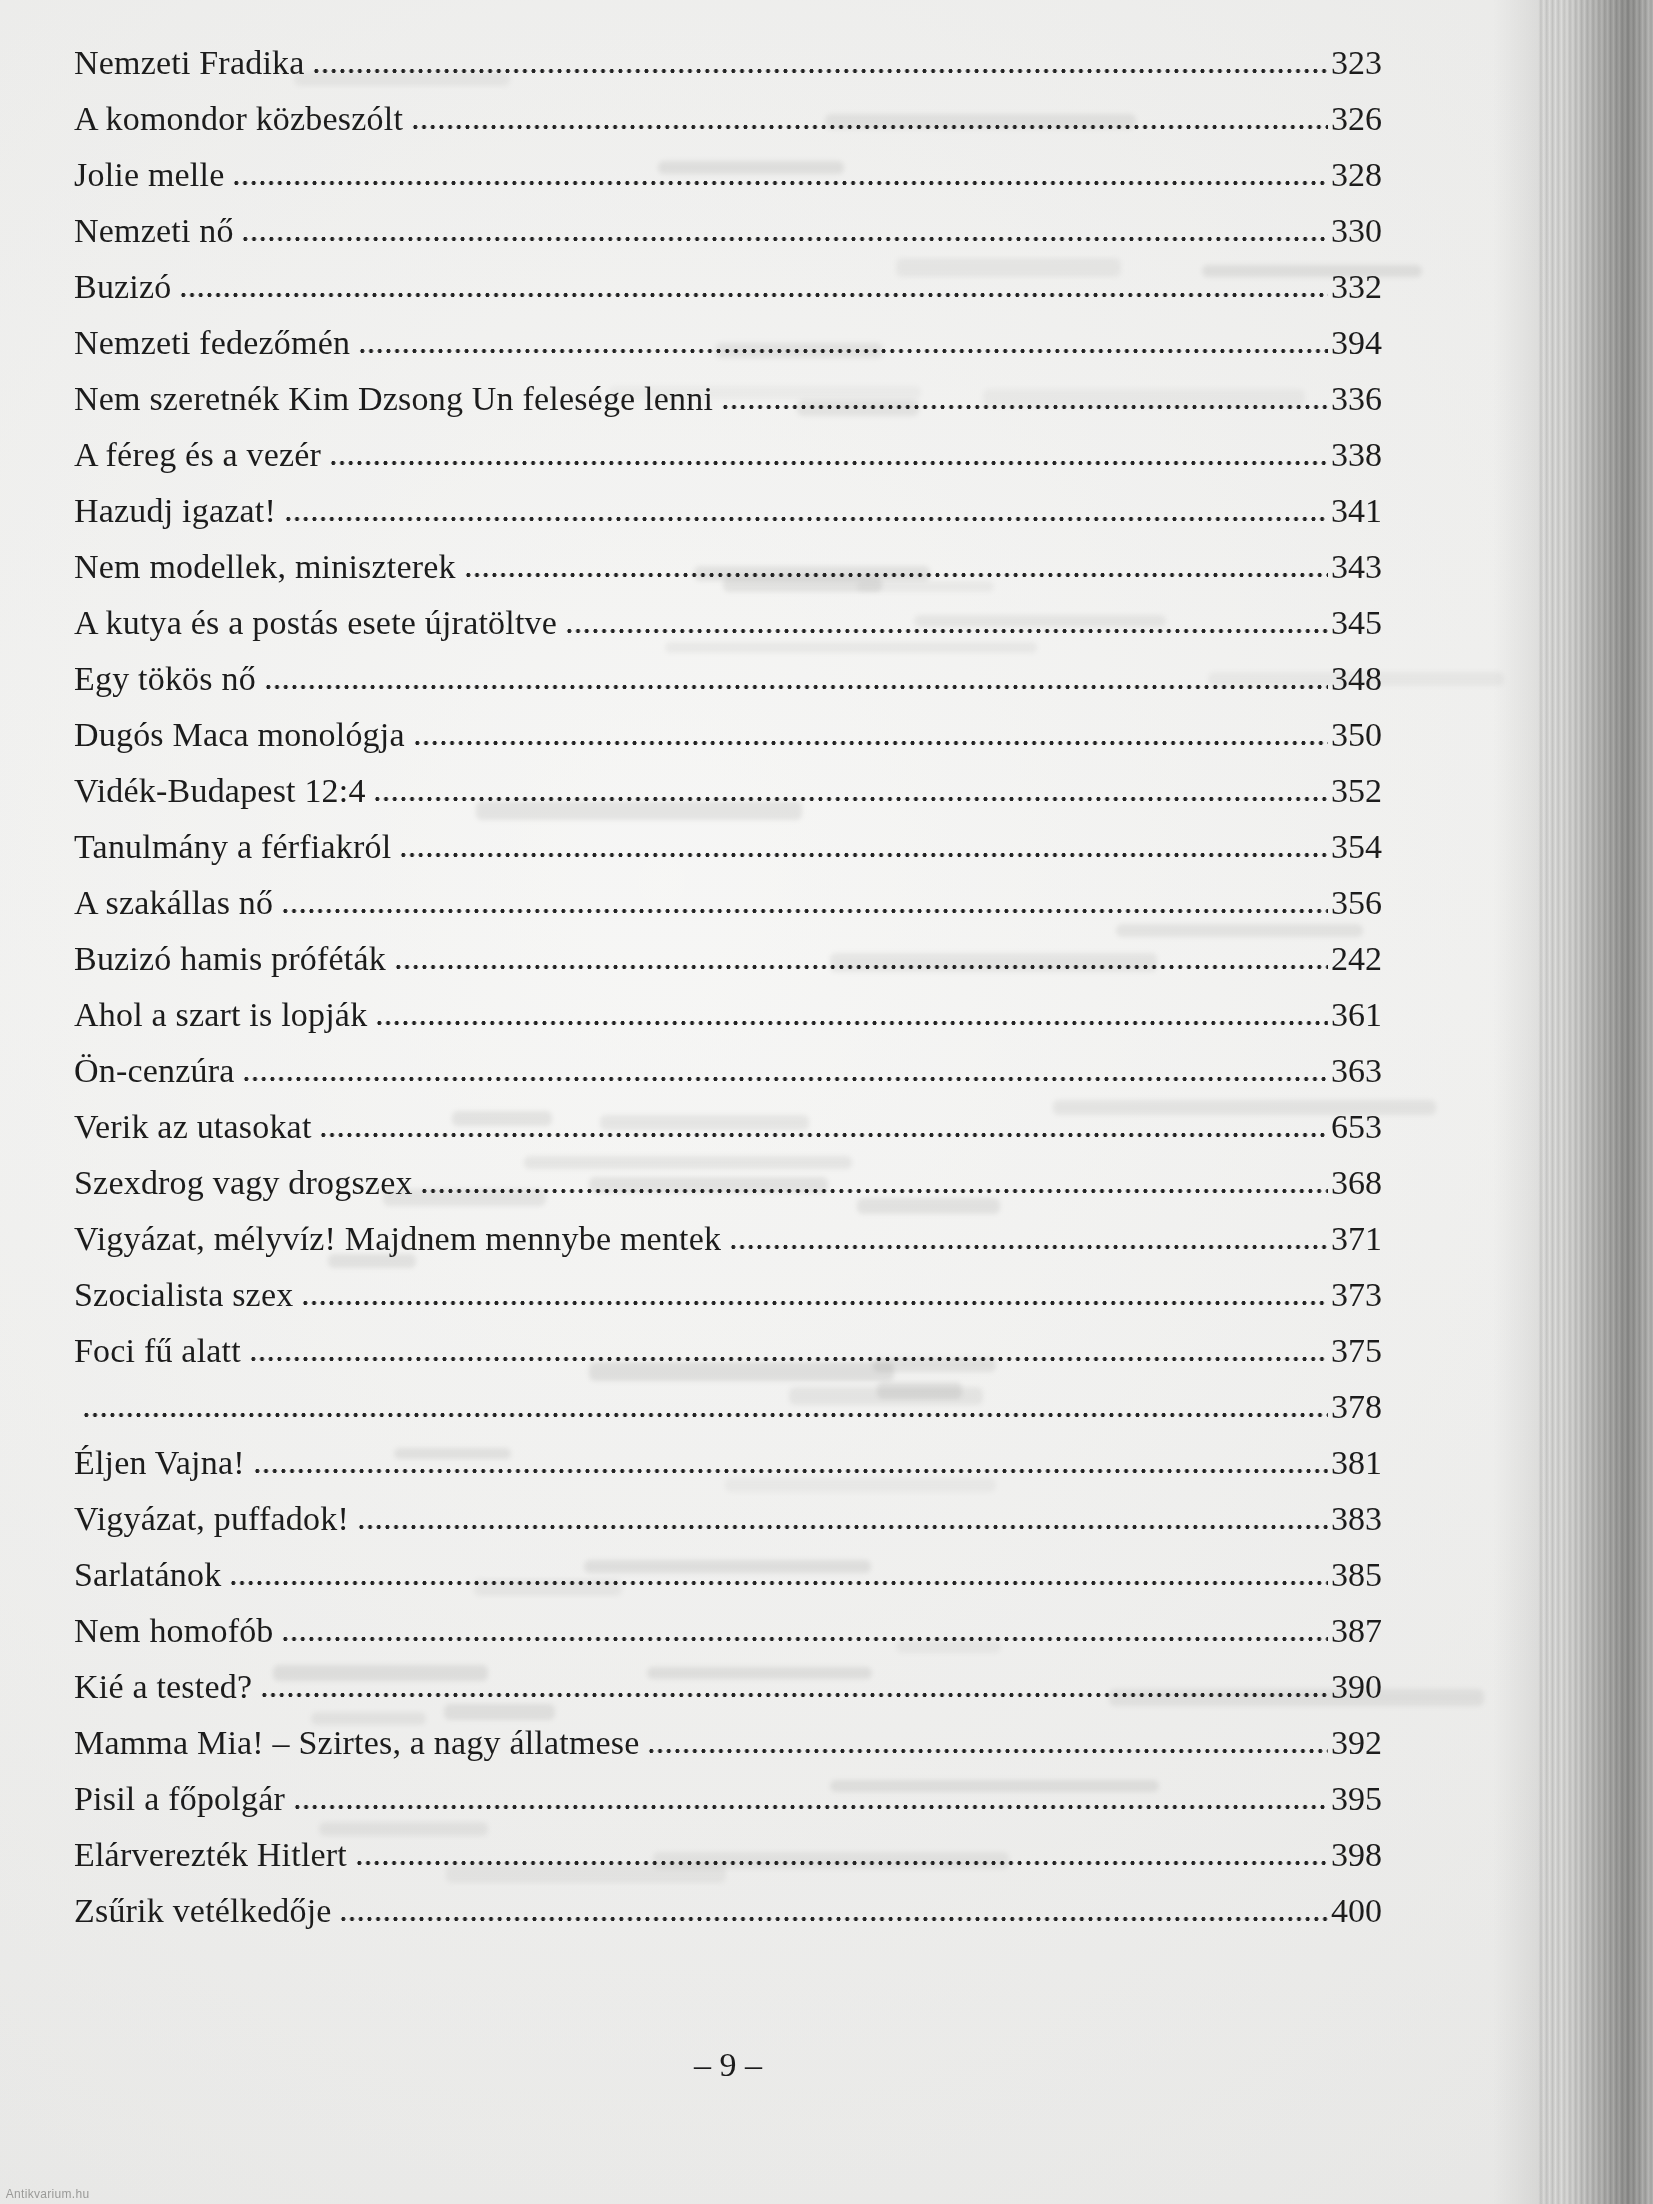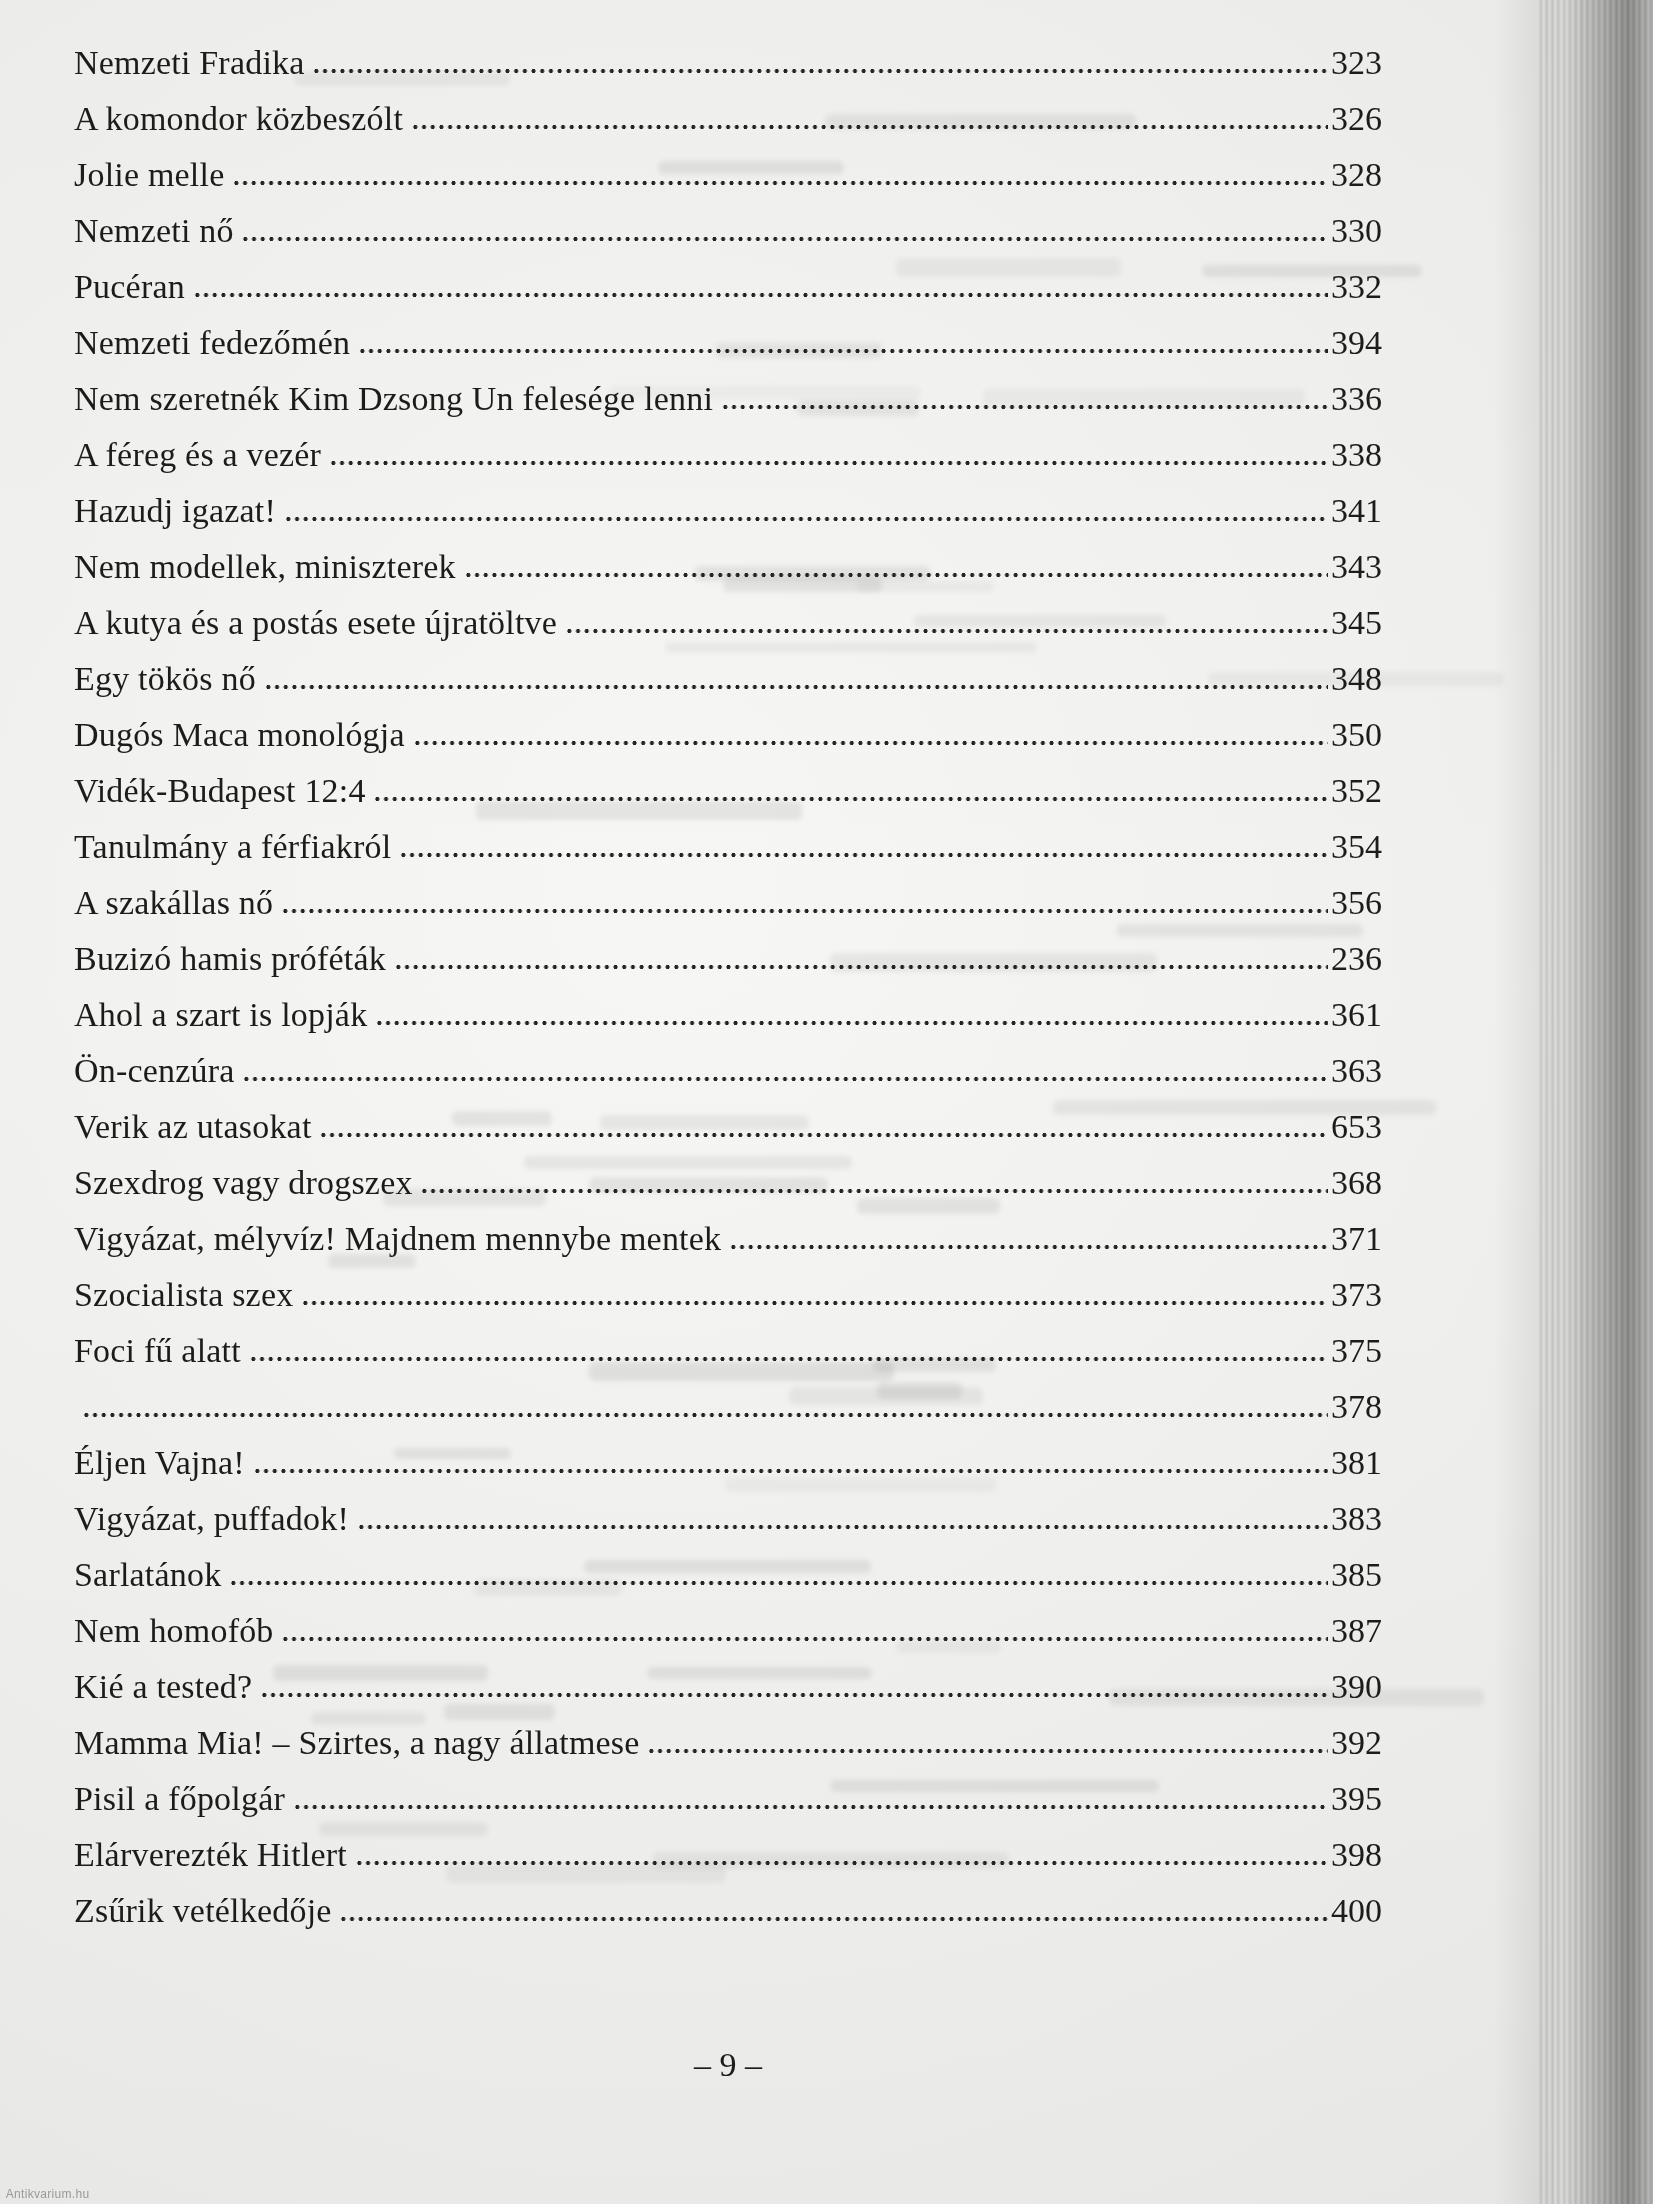--- a/index.html
+++ b/index.html
@@ -174,21 +174,21 @@
         <span class="title">Jolie melle</span>
         <span class="dots"></span>
         <span class="pagenum">328</span>
       </div>
       <div class="entry">
         <span class="title">Nemzeti nő</span>
         <span class="dots"></span>
         <span class="pagenum">330</span>
       </div>
       <div class="entry">
-        <span class="title">Pucéran</span>
+        <span class="title">Buzizó</span>
         <span class="dots"></span>
         <span class="pagenum">332</span>
       </div>
       <div class="entry">
         <span class="title">Nemzeti fedezőmén</span>
         <span class="dots"></span>
         <span class="pagenum">394</span>
       </div>
       <div class="entry">
         <span class="title">Nem szeretnék Kim Dzsong Un felesége lenni</span>
@@ -236,21 +236,21 @@
         <span class="pagenum">354</span>
       </div>
       <div class="entry">
         <span class="title">A szakállas nő</span>
         <span class="dots"></span>
         <span class="pagenum">356</span>
       </div>
       <div class="entry">
         <span class="title">Buzizó hamis próféták</span>
         <span class="dots"></span>
-        <span class="pagenum">236</span>
+        <span class="pagenum">242</span>
       </div>
       <div class="entry">
         <span class="title">Ahol a szart is lopják</span>
         <span class="dots"></span>
         <span class="pagenum">361</span>
       </div>
       <div class="entry">
         <span class="title">Ön-cenzúra</span>
         <span class="dots"></span>
         <span class="pagenum">363</span>

